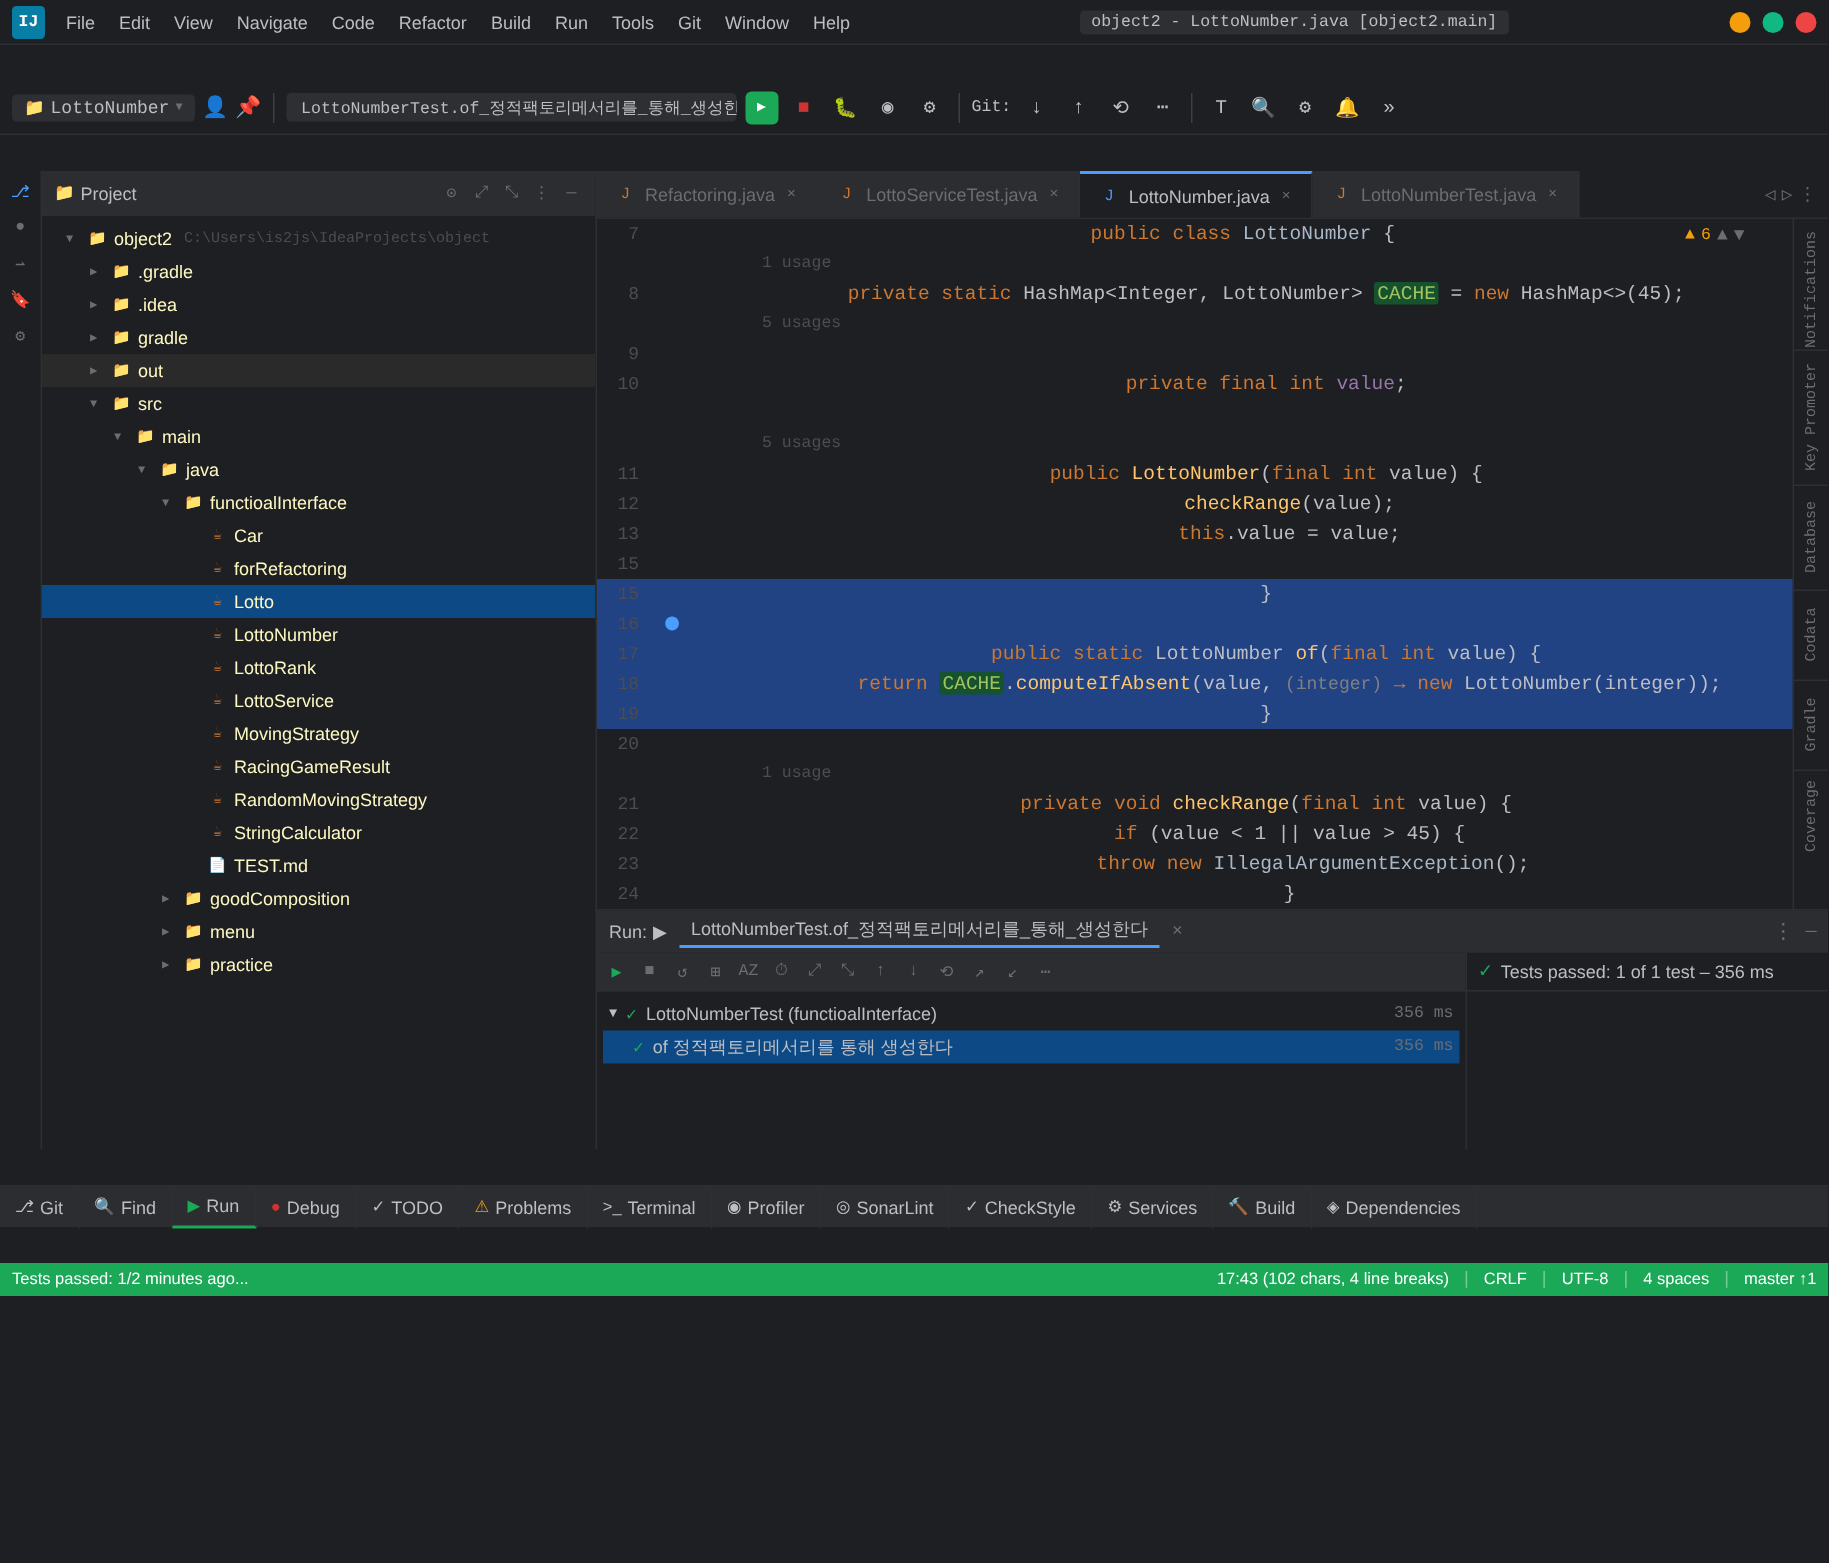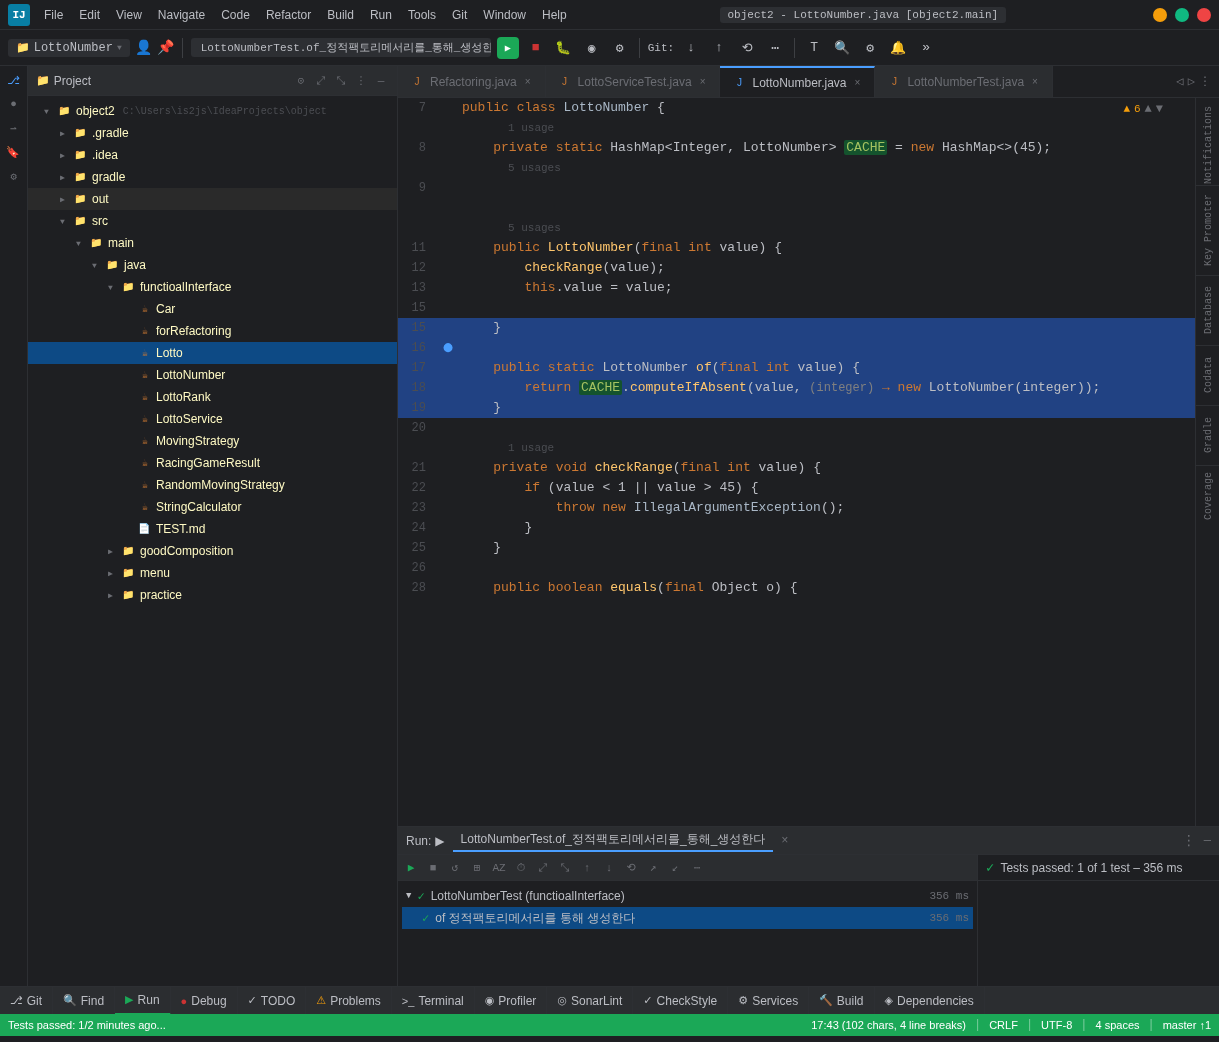--- a/index.html
+++ b/index.html
@@ -58,21 +58,21 @@
     .tab.inactive { background: #2b2d30; }
     .tab-icon { width: 14px; height: 14px; display: flex; align-items: center; justify-content: center; font-size: 10px; }
     .tab-close { color: #6b6d73; font-size: 10px; cursor: pointer; padding: 2px; }
     .tab-add { display: flex; align-items: center; margin-left: auto; gap: 4px; padding: 0 8px; color: #6b6d73; }
 
     
     .code-editor { flex: 1; overflow-y: auto; position: relative; }
     .code-line { display: flex; align-items: center; min-height: 20px; font-size: 13px; line-height: 20px; }
     .line-number { width: 40px; min-width: 40px; text-align: right; padding-right: 12px; color: #4b4d52; font-size: 12px; user-select: none; }
     .line-marker { width: 20px; min-width: 20px; display: flex; align-items: center; justify-content: center; }
-    .line-content { flex: 1; padding-left: 4px; white-space: pre; }
+    .line-content { flex: 1; padding-left: 4px; white-space: pre; text-align: center; }
     .selected-line { background: #214283; }
     .keyword { color: #cc7832; }
     .type-color { color: #a9b7c6; }
     .annotation { color: #bbb529; }
     .method-color { color: #ffc66d; }
     .field-color { color: #9876aa; }
     .highlight-cache { background: #14532d; color: #a5c261; padding: 0 2px; border-radius: 2px; }
     .lambda-arrow { color: #cc7832; }
     .usages-hint { color: #4b4d52; font-size: 11px; padding-left: 50px; line-height: 18px; display: block; }
 
@@ -102,21 +102,21 @@
     .status-spacer { flex: 1; }
 
     
     .bottom-toolbar { height: 28px; background: #2b2d30; border-top: 1px solid #2d2f33; display: flex; align-items: center; gap: 0; }
     .bottom-btn { display: flex; align-items: center; gap: 4px; padding: 0 10px; height: 28px; font-size: 12px; font-family: Arial, sans-serif; color: #bcbec4; cursor: pointer; border-right: 1px solid #2d2f33; }
     .bottom-btn-icon { font-size: 11px; }
     .bottom-spacer { flex: 1; }
 
     .inline-hint { color: #808080; font-size: 12px; }
 
-    .overall-layout { display: flex; flex-direction: column; height: 1036px; }
+    .overall-layout { display: flex; flex-direction: column; height: 864px; gap: 24px; }
     .content-area { display: flex; flex: 1; overflow: hidden; }
     .center-area { display: flex; flex-direction: column; flex: 1; overflow: hidden; }
     .editor-and-right { display: flex; flex: 1; overflow: hidden; }
   </style>
 </head>
 <body>
 
 <div class="overall-layout">
 
   <div class="menu-bar">
@@ -379,20 +379,25 @@
             <span class="line-marker"></span>
             <span class="usages-hint">5 usages</span>
           </div>
 
           <div class="code-line">
             <span class="line-number">9</span>
             <span class="line-marker"></span>
             <span class="line-content"></span>
           </div>
 
+          <div class="code-line">
+            <span class="line-number">10</span>
+            <span class="line-marker"></span>
+            <span class="line-content">    <span class="keyword">private</span> <span class="keyword">final</span> <span class="keyword">int</span> <span class="field-color">value</span>;</span>
+          </div>
 
           <div class="code-line">
             <span class="line-number"></span>
             <span class="line-marker"></span>
             <span class="line-content"></span>
           </div>
 
           <div class="code-line" style="height:18px;">
             <span class="line-number"></span>
             <span class="line-marker"></span>

